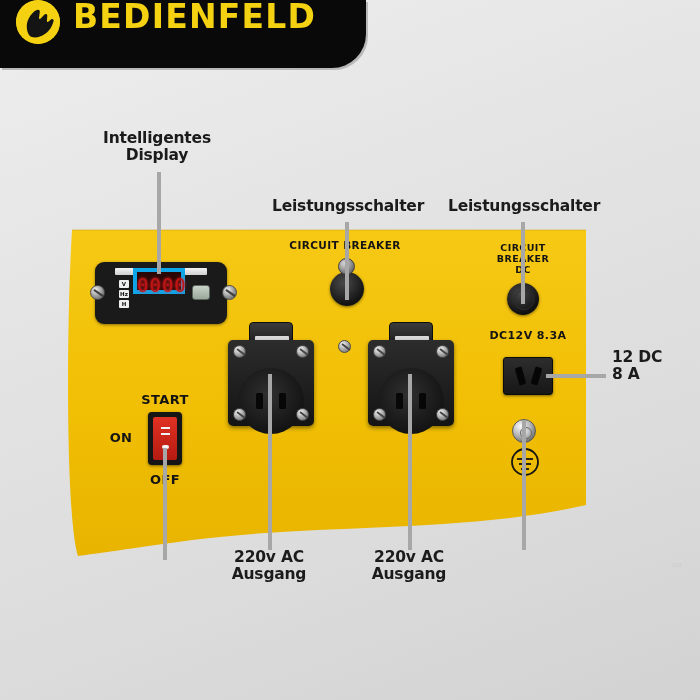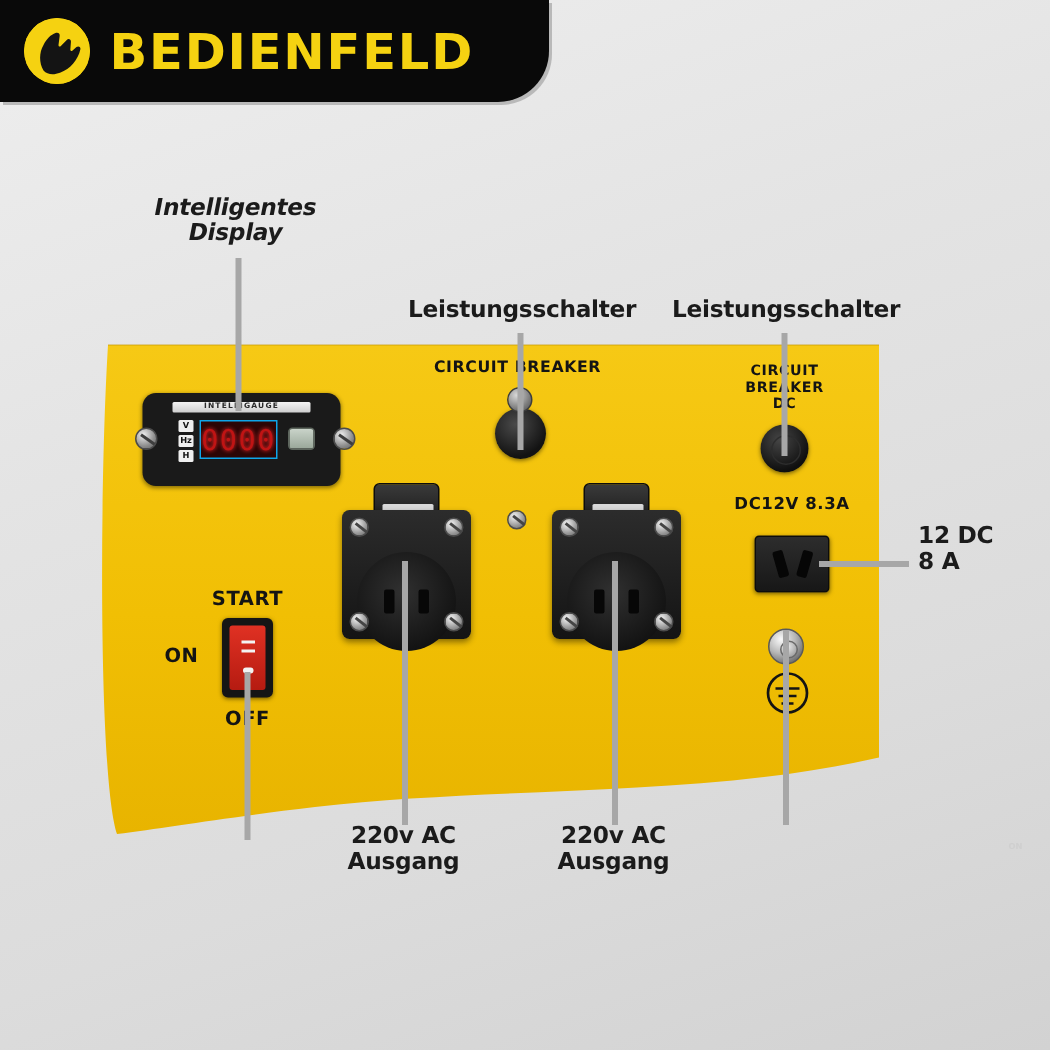--- a/index.html
+++ b/index.html
@@ -14,21 +14,21 @@
     background: linear-gradient(160deg, #eeeeee 0%, #e4e4e4 35%, #dcdcdc 70%, #d2d2d2 100%);
   }
 
   
   #header {
     position: absolute; left: 0; top: 0;
     width: 366px; height: 68px;
     background: #090909;
     border-bottom-right-radius: 34px;
     box-shadow: 2px 2px 0 0 #b9b9b9;
-    display: flex; align-items: center;
+    display: flex; 
     padding-left: 16px;
     z-index: 40;
   }
   #logo-mark {
     position: relative;
     width: 44px; height: 44px;
     border-radius: 50%;
     background: #f5d211;
     flex: 0 0 auto;
     overflow: hidden;
@@ -100,24 +100,24 @@
     border-radius: 1px;
     display: flex; align-items: center; justify-content: center;
   }
   #display-plate-text {
     font-size: 5px; font-weight: bold; color: #2a2a2a;
     letter-spacing: 0.8px;
     font-family: "DejaVu Sans", sans-serif;
     line-height: 1;
   }
   #lcd {
-    position: absolute; left: 38px; top: 18px;
+    position: absolute; left: 38px; top: 6px;
     width: 52px; height: 26px;
     background: #2b0606;
-    border: 1px solid #0ea5e9;
+    border: 4px solid #0ea5e9;
   }
   #lcd-digits {
     color: #c01414; font-size: 19px; line-height: 26px;
     font-family: "DejaVu Sans Mono", monospace;
     text-align: center; letter-spacing: 1px;
     text-shadow: 0 0 3px #ff2a2a;
   }
   .lcd-tag {
     position: absolute; left: 24px;
     width: 10px; height: 8px;
@@ -320,21 +320,21 @@
 
   <div class="rod v" style="left:157px; top:172px;  height:102px;"></div>
   <div class="rod v" style="left:345px; top:222px;  height:78px;"></div>
   <div class="rod v" style="left:521px; top:222px;  height:82px;"></div>
   <div class="rod h" style="left:546px; top:374px;  width:60px;"></div>
   <div class="rod v" style="left:163px; top:448px;  height:112px;"></div>
   <div class="rod v" style="left:268px; top:374px;  height:176px;"></div>
   <div class="rod v" style="left:408px; top:374px;  height:176px;"></div>
   <div class="rod v" style="left:522px; top:420px;  height:130px;"></div>
 
-  <div class="callout center" style="left:84px; top:130px; width:146px;font-style:italic;">Intelligentes
+  <div class="callout center" style="left:84px; top:130px; width:146px;">Intelligentes
 Display</div>
 
   <div class="callout center" style="left:272px; top:198px; width:150px;">Leistungsschalter</div>
 
   <div class="callout center" style="left:448px; top:198px; width:150px;">Leistungsschalter</div>
 
   <div class="callout left" style="left:612px; top:349px; width:80px;">12 DC
 8 A</div>
 
 

